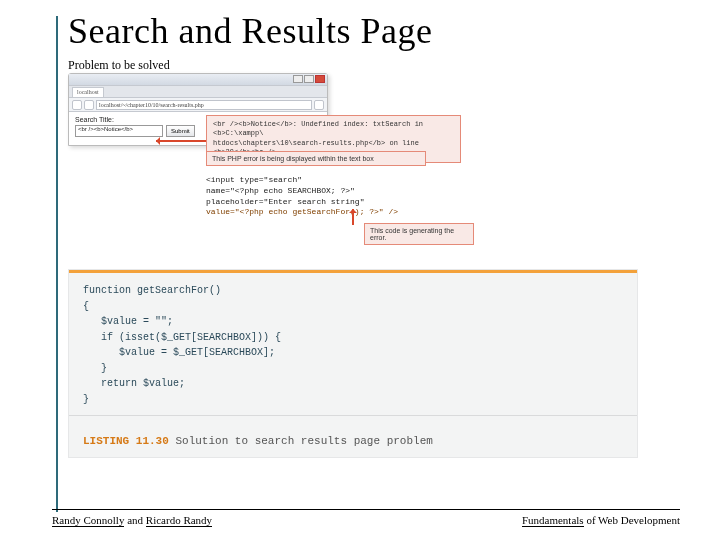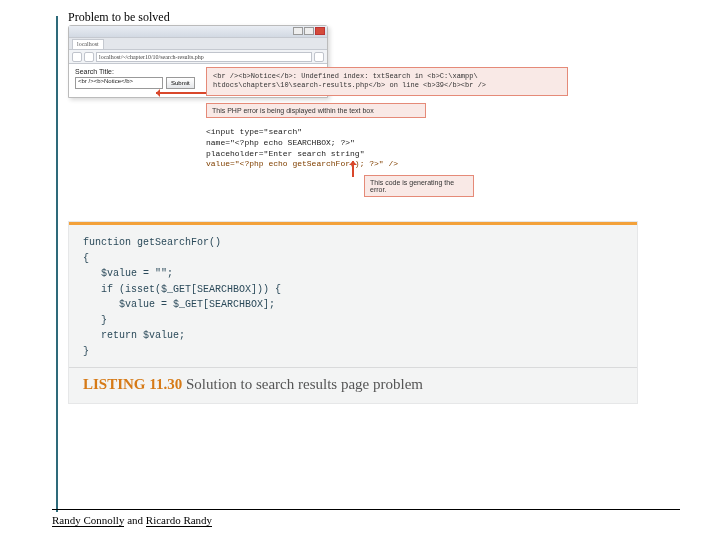--- a/index.html
+++ b/index.html
@@ -18,46 +18,47 @@
   .tab { display: inline-block; background: #fff; border: 1px solid #c5c9d0; border-bottom: none; padding: 0 4px; height: 10px; line-height: 9px; }
   .browser-toolbar { height: 14px; background: #f1f3f6; border-bottom: 1px solid #c5c9d0; display: flex; align-items: center; padding: 0 3px; gap: 2px; }
   .nav-btn { width: 10px; height: 10px; border: 1px solid #c0c4cc; border-radius: 2px; background: #fff; }
   .addr { flex: 1; height: 10px; border: 1px solid #c0c4cc; background: #fff; font-size: 6px; line-height: 9px; padding: 0 2px; color: #444; overflow: hidden; white-space: nowrap; }
   .browser-body { background: #fff; padding: 4px 6px 8px; font-family: Arial, sans-serif; }
   .lbl { font-size: 7px; color: #222; }
   .row { display: flex; align-items: center; gap: 3px; margin-top: 2px; }
   .search-box { width: 88px; height: 12px; border: 1px solid #999; font-size: 6px; padding: 0 2px; color: #222; background: #fff; }
   .submit-btn { height: 12px; font-size: 6px; padding: 0 4px; border: 1px solid #999; background: linear-gradient(#fff,#e5e7ea); }
   .callout { position: absolute; background: #f9e9e6; border: 1px solid #e58a78; padding: 4px 6px; font-family: 'Courier New', monospace; font-size: 7px; color: #333; line-height: 1.35; }
-  .c-notice { left: 142px; top: 42px; width: 362px; }
+  .c-notice { left: 142px; top: 42px; width: 255px; }
   .c-note1 { position: absolute; left: 142px; top: 78px; width: 220px; background: #f9e9e6; border: 1px solid #e58a78; padding: 3px 5px; font-size: 7px; font-family: Arial, sans-serif; color: #333; }
   .arrow1 { position: absolute; left: 92px; top: 67px; width: 50px; height: 2px; background: #d9472b; }
   .arrow1::before { content: ''; position: absolute; left: -4px; top: -3px; border: 4px solid transparent; border-right-color: #d9472b; }
   .code-block { position: absolute; left: 142px; top: 102px; width: 240px; font-family: 'Courier New', monospace; font-size: 8px; color: #222; line-height: 1.35; }
   .code-block .p0 { color: #804000; }
   .c-note2 { position: absolute; left: 300px; top: 150px; width: 110px; background: #f9e9e6; border: 1px solid #e58a78; padding: 3px 5px; font-size: 7px; font-family: Arial, sans-serif; color: #333; }
   .arrow2 { position: absolute; left: 288px; top: 136px; width: 2px; height: 16px; background: #d9472b; }
   .arrow2::before { content: ''; position: absolute; left: -3px; top: -4px; border: 4px solid transparent; border-bottom-color: #d9472b; }
   .listing { width: 570px; margin-top: 6px; background: #f3f4f4; border: 1px solid #e6e7e8; }
   .listing-top { height: 3px; background: #f3a13a; }
   .listing pre { font-family: 'Courier New', monospace; font-size: 10px; color: #2b4a5a; padding: 10px 14px 8px; line-height: 1.55; white-space: pre; }
-  .listing-cap { border-top: 1px solid #d9dadb; padding: 8px 14px 10px; font-family: Liberation Serif, serif; font-size: 15px; color: #555; }
+  .listing-cap { border-top: 1px solid #d9dadb; padding: 19px 14px 10px; font-family: Liberation Mono, monospace; font-size: 11px; color: #555; }
   .listing-cap .num { color: #d67a17; font-weight: bold; }
   .footer { position: absolute; left: 52px; right: 40px; bottom: 14px; font-size: 11px; color: #000; font-family: 'Times New Roman', Georgia, serif; }
   .footer .left { border-bottom: 1px solid #000; text-align: center; }
   .footer .and { }
   .footer .right { float: right; }
   .footer .right .u { border-bottom: 1px solid #000; }
   .hr-footer { position: absolute; left: 52px; right: 40px; bottom: 30px; height: 1px; background: #000; }
 </style>
 </head>
 <body>
 
 <div class="slide">
   <div class="side-rule"></div>
+  <h1 class="title">Search and Results Page</h1>
   <div class="subtitle">Problem to be solved</div>
 
   <div class="diagram">
     <div class="browser">
       <div class="browser-titlebar">
         <div class="win-btns">
           <div class="win-btn"></div>
           <div class="win-btn"></div>
           <div class="win-btn close"></div>
         </div>
@@ -109,14 +110,15 @@
 <span>   return $value;</span>
 <span>}</span></pre>
     <div class="listing-cap">
       <span class="num">LISTING 11.30</span><span> Solution to search results page problem</span>
     </div>
   </div>
 
   <div class="hr-footer"></div>
   <div class="footer">
     <span class="left">Randy Connolly</span><span class="and"> and </span><span class="left">Ricardo Randy</span>
+    <span class="right"><span class="u">Fundamentals</span><span> of Web Development</span></span>
   </div>
 </div>
 
 </body></html>

